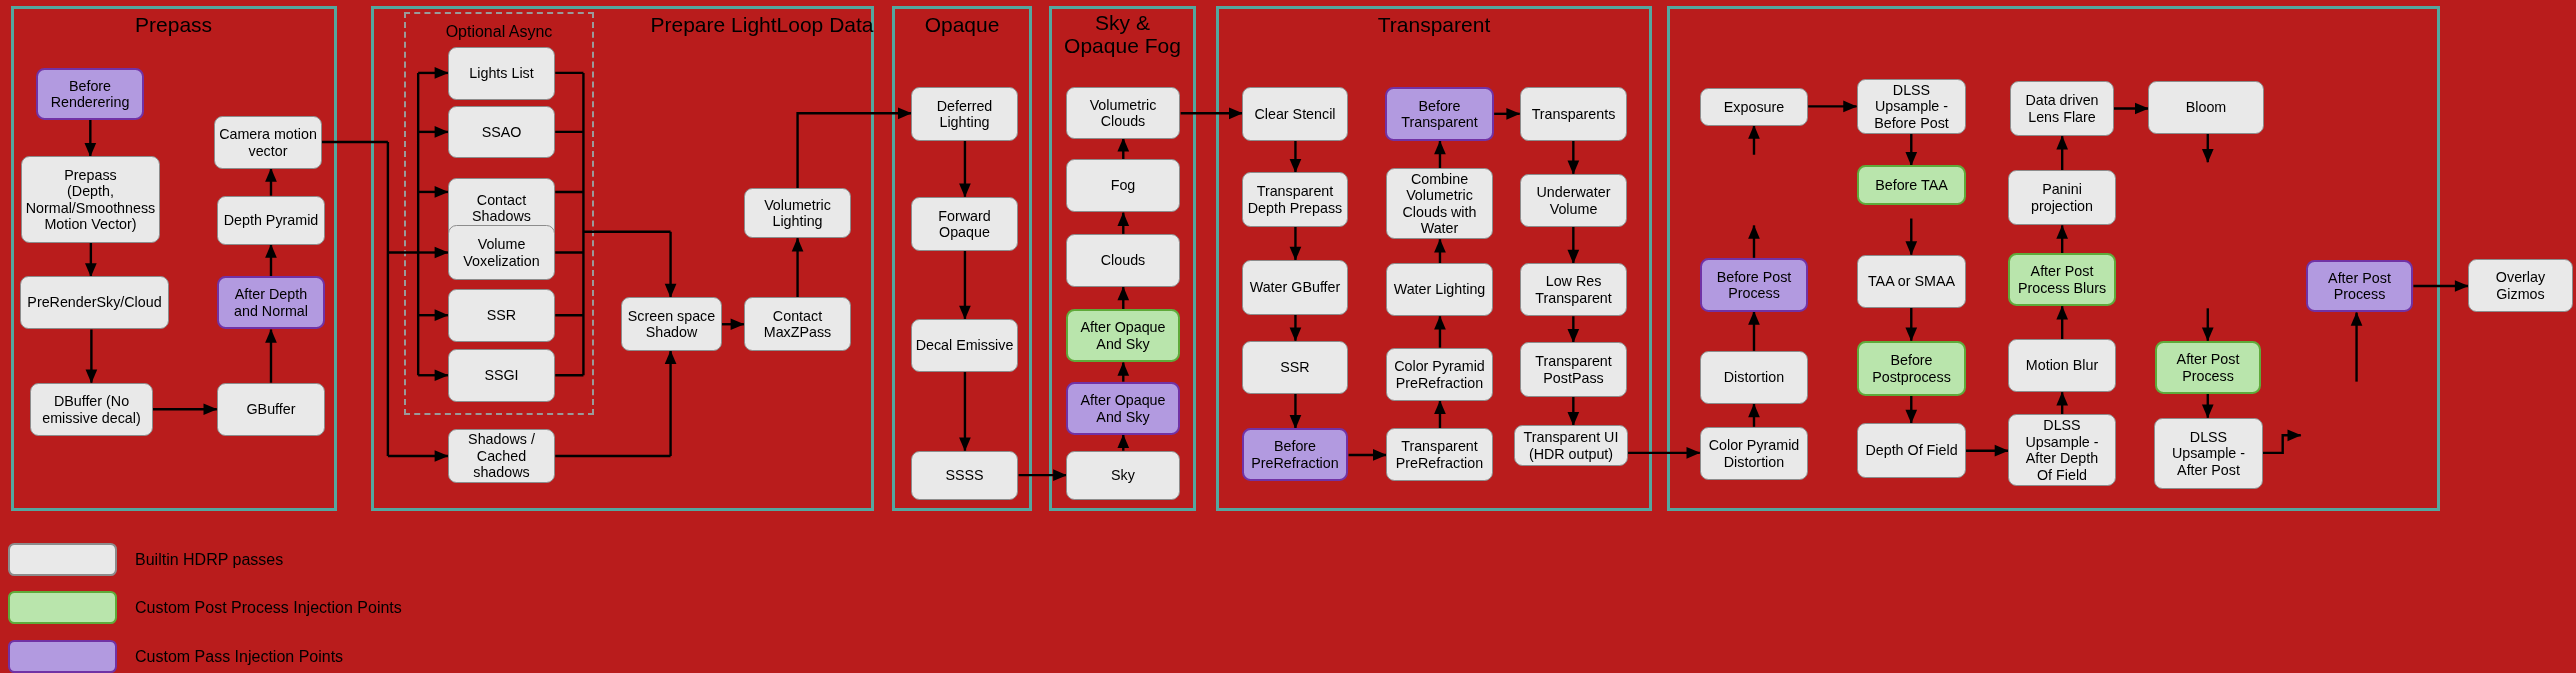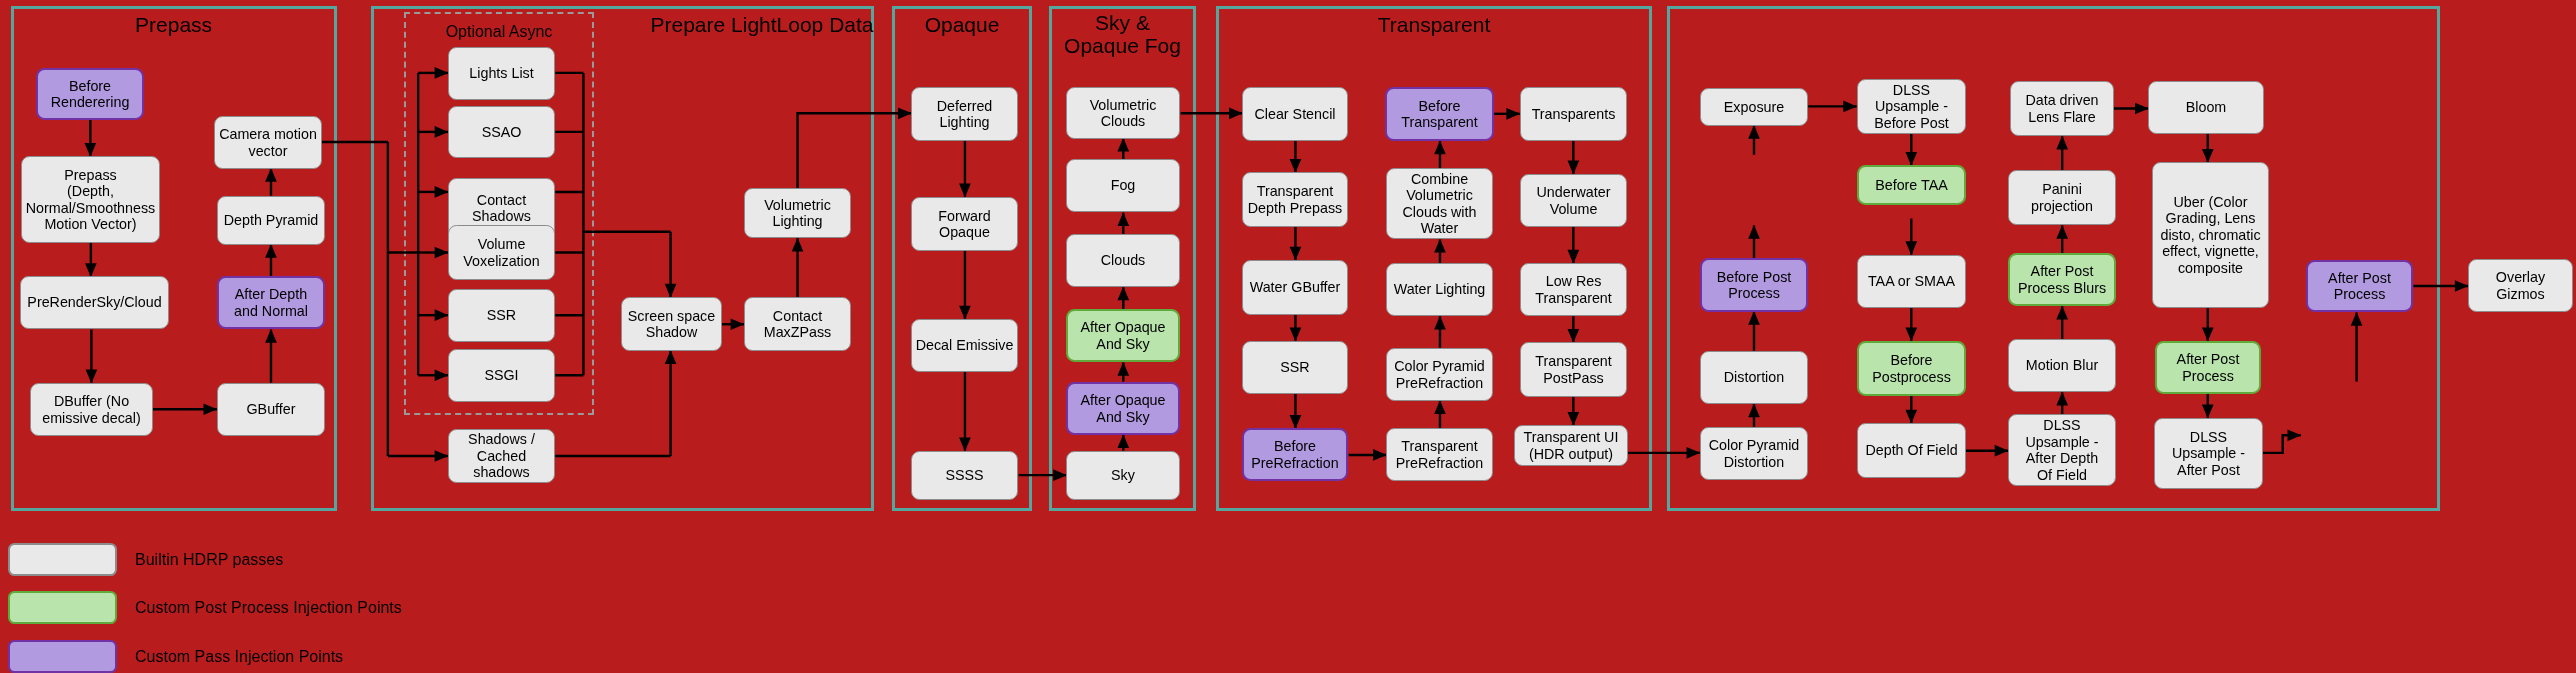--- a/index.html
+++ b/index.html
@@ -229,25 +229,20 @@
   <div class="n" style="left:2008px;top:170px;width:108px;height:55px"><span>Panini
 projection</span></div>
   <div class="n gr" style="left:2008px;top:253px;width:108px;height:53px"><span>After Post
 Process Blurs</span></div>
   <div class="n" style="left:2008px;top:339px;width:108px;height:53px"><span>Motion Blur</span></div>
   <div class="n" style="left:2008px;top:414px;width:108px;height:72px"><span>DLSS
 Upsample -
 After Depth
 Of Field</span></div>
   <div class="n" style="left:2148px;top:81px;width:116px;height:53px"><span>Bloom</span></div>
-  <div class="n" style="left:2152px;top:162px;width:117px;height:146px"><span>Uber (Color
-Grading, Lens
-disto, chromatic
-effect, vignette,
-composite</span></div>
   <div class="n gr" style="left:2155px;top:341px;width:106px;height:53px"><span>After Post
 Process</span></div>
   <div class="n" style="left:2154px;top:418px;width:109px;height:71px"><span>DLSS
 Upsample -
 After Post</span></div>
   <div class="n pu" style="left:2306px;top:260px;width:107px;height:52px"><span>After Post
 Process</span></div>
 
   <div class="n" style="left:2468px;top:259px;width:105px;height:53px"><span>Overlay
 Gizmos</span></div>

